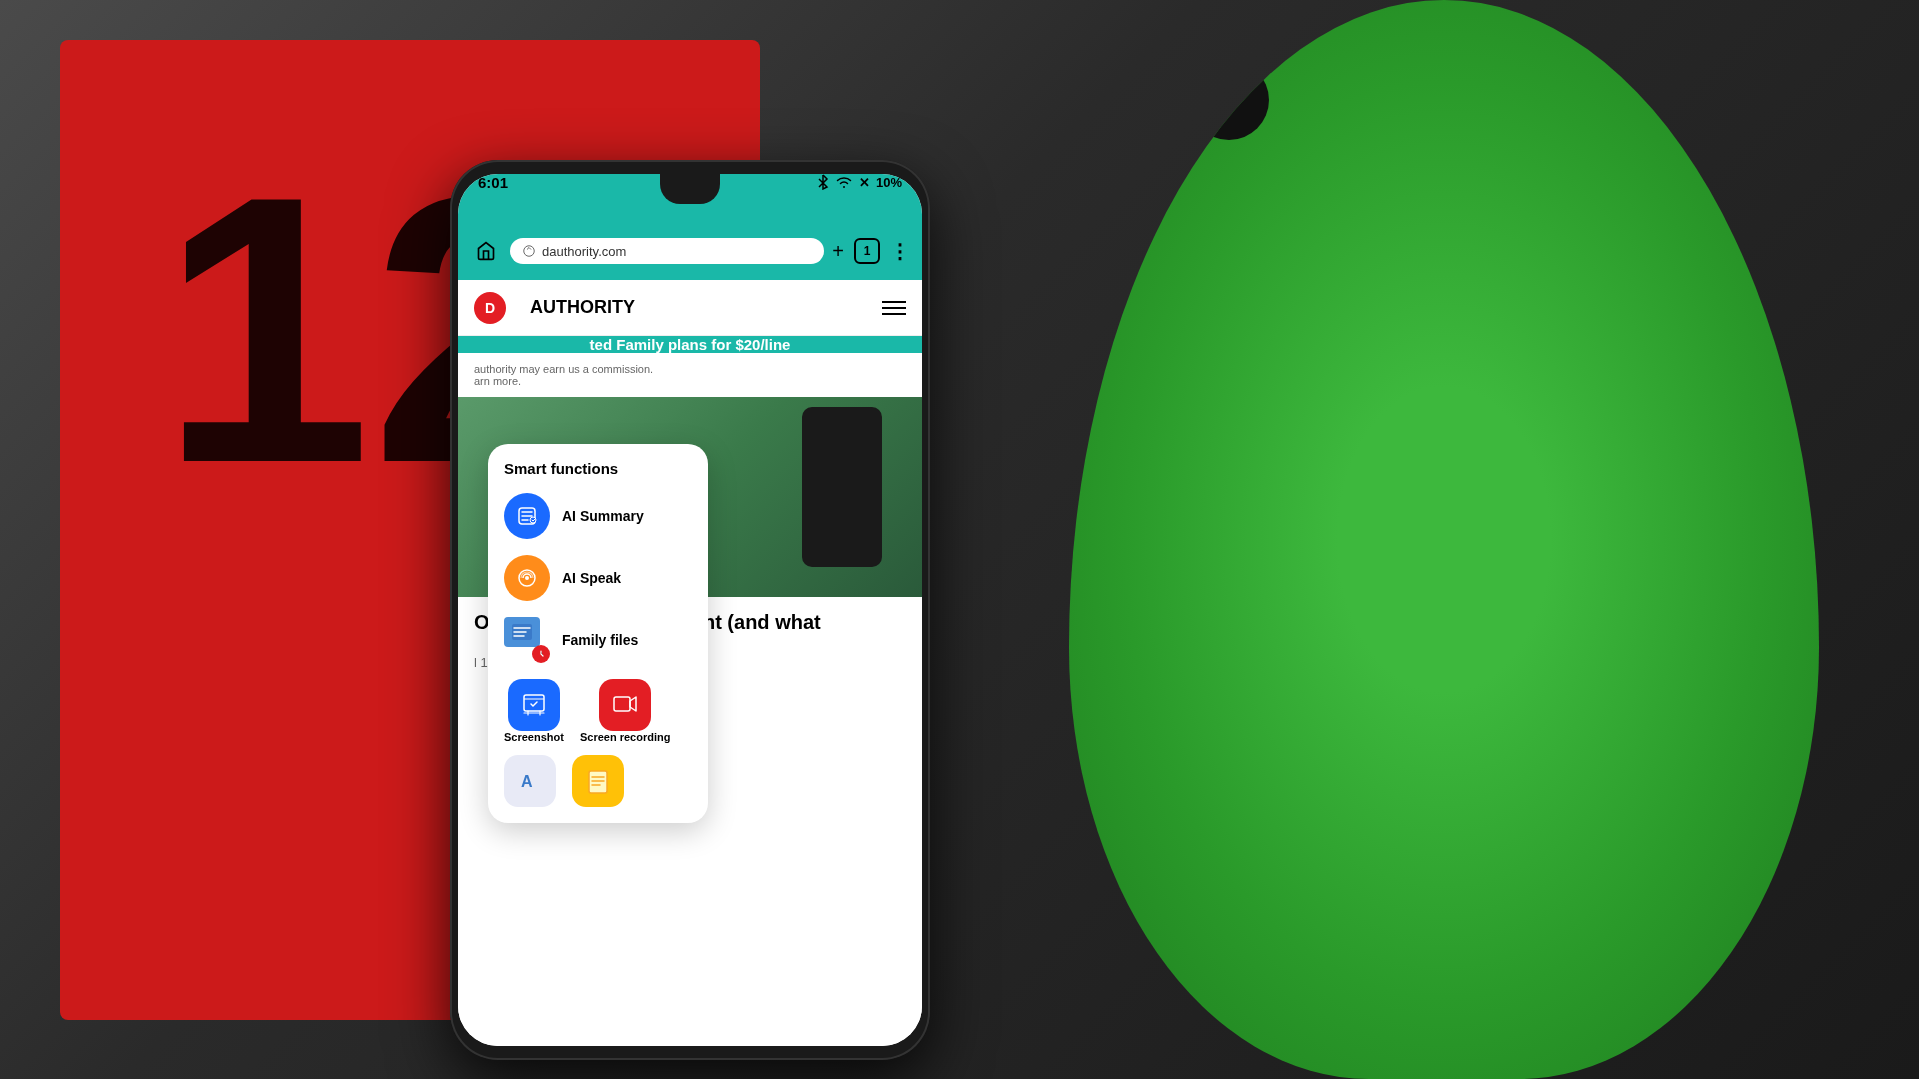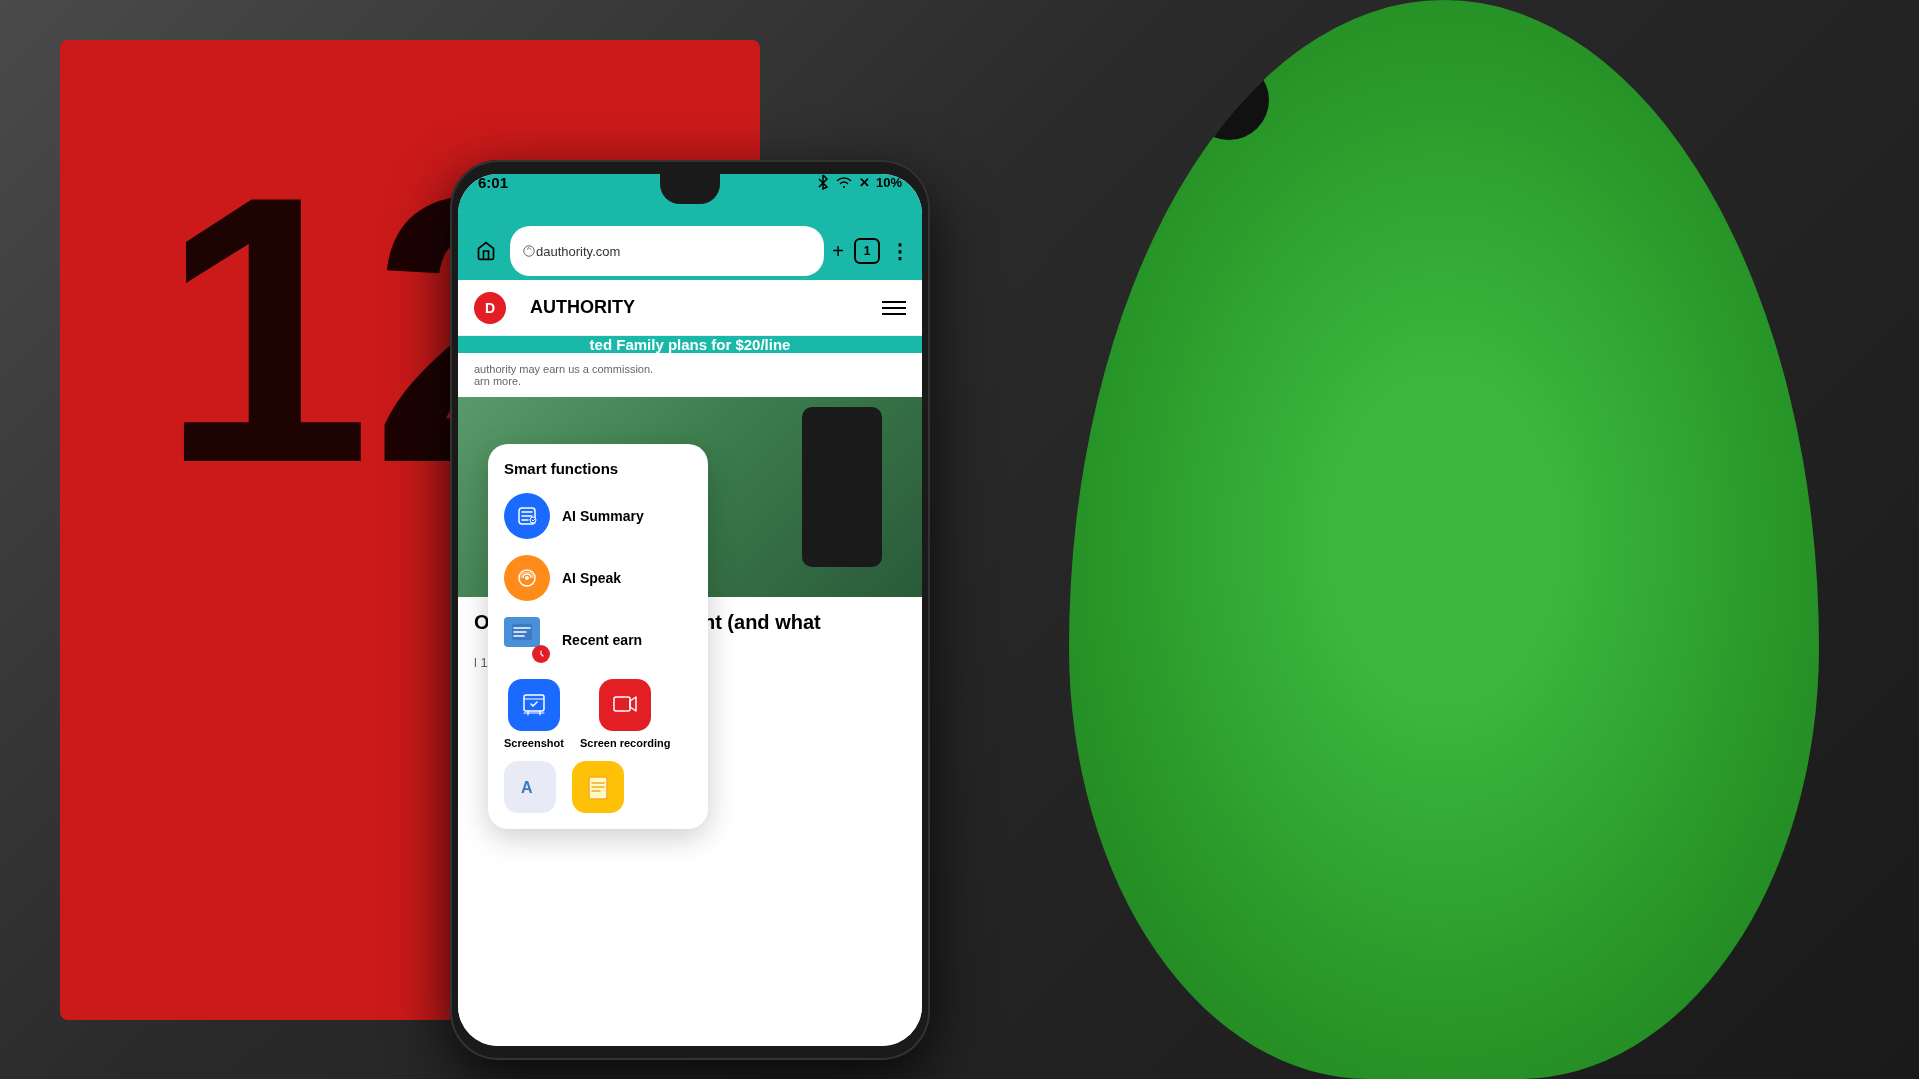--- a/index.html
+++ b/index.html
@@ -170,26 +170,27 @@
       height: 32px;
       display: flex;
       align-items: center;
       justify-content: center;
       font-size: 18px;
       color: #000;
     }
 
     .browser-url-bar {
       flex: 1;
-      height: 50px;
+      height: 26px;
       background: #fff;
       border-radius: 20px;
       display: flex;
       align-items: center;
       padding: 6px 12px;
+      gap: 6px;
       font-size: 14px;
       color: #333;
     }
 
     .browser-actions {
       display: flex;
       gap: 10px;
       align-items: center;
       font-size: 18px;
       color: #000;
@@ -365,21 +366,20 @@
       display: flex;
       gap: 16px;
       margin-top: 4px;
       flex-wrap: wrap;
     }
 
     .popup-bottom-item {
       display: flex;
       flex-direction: column;
       align-items: center;
-      gap: 6px;
       cursor: pointer;
     }
 
     .popup-bottom-icon {
       width: 52px;
       height: 52px;
       border-radius: 14px;
       display: flex;
       align-items: center;
       justify-content: center;
@@ -558,21 +558,21 @@
                 <path d="M2 4h16M2 8h12M2 12h10" stroke="#fff" stroke-width="1.5" stroke-linecap="round"></path>
               </svg>
             </div>
             <div style="width:18px;height:18px;background:#e31e24;border-radius:50%;position:absolute;bottom:0;right:0;display:flex;align-items:center;justify-content:center;">
               <svg width="10" height="10" viewBox="0 0 10 10">
                 <circle cx="5" cy="5" r="4" fill="#e31e24"></circle>
                 <path d="M5 2v3l2 2" stroke="#fff" stroke-width="1.2" stroke-linecap="round"></path>
               </svg>
             </div>
           </div>
-          <span class="popup-item-label">Recent earn</span>
+          <span class="popup-item-label">Family files</span>
         </div>
 
         <div class="popup-bottom-row">
           <div class="popup-bottom-item">
             <div class="popup-bottom-icon icon-screenshot">
               <svg width="28" height="28" viewBox="0 0 28 28" fill="none">
                 <rect x="4" y="4" width="20" height="16" rx="2" stroke="#fff" stroke-width="1.5" fill="none"></rect>
                 <path d="M4 8h20" stroke="#fff" stroke-width="1"></path>
                 <path d="M11 13l2 2 4-4" stroke="#fff" stroke-width="1.5" stroke-linecap="round"></path>
                 <path d="M8 20v4M20 20v4M4 22h20" stroke="#fff" stroke-width="1.2" stroke-linecap="round"></path>

